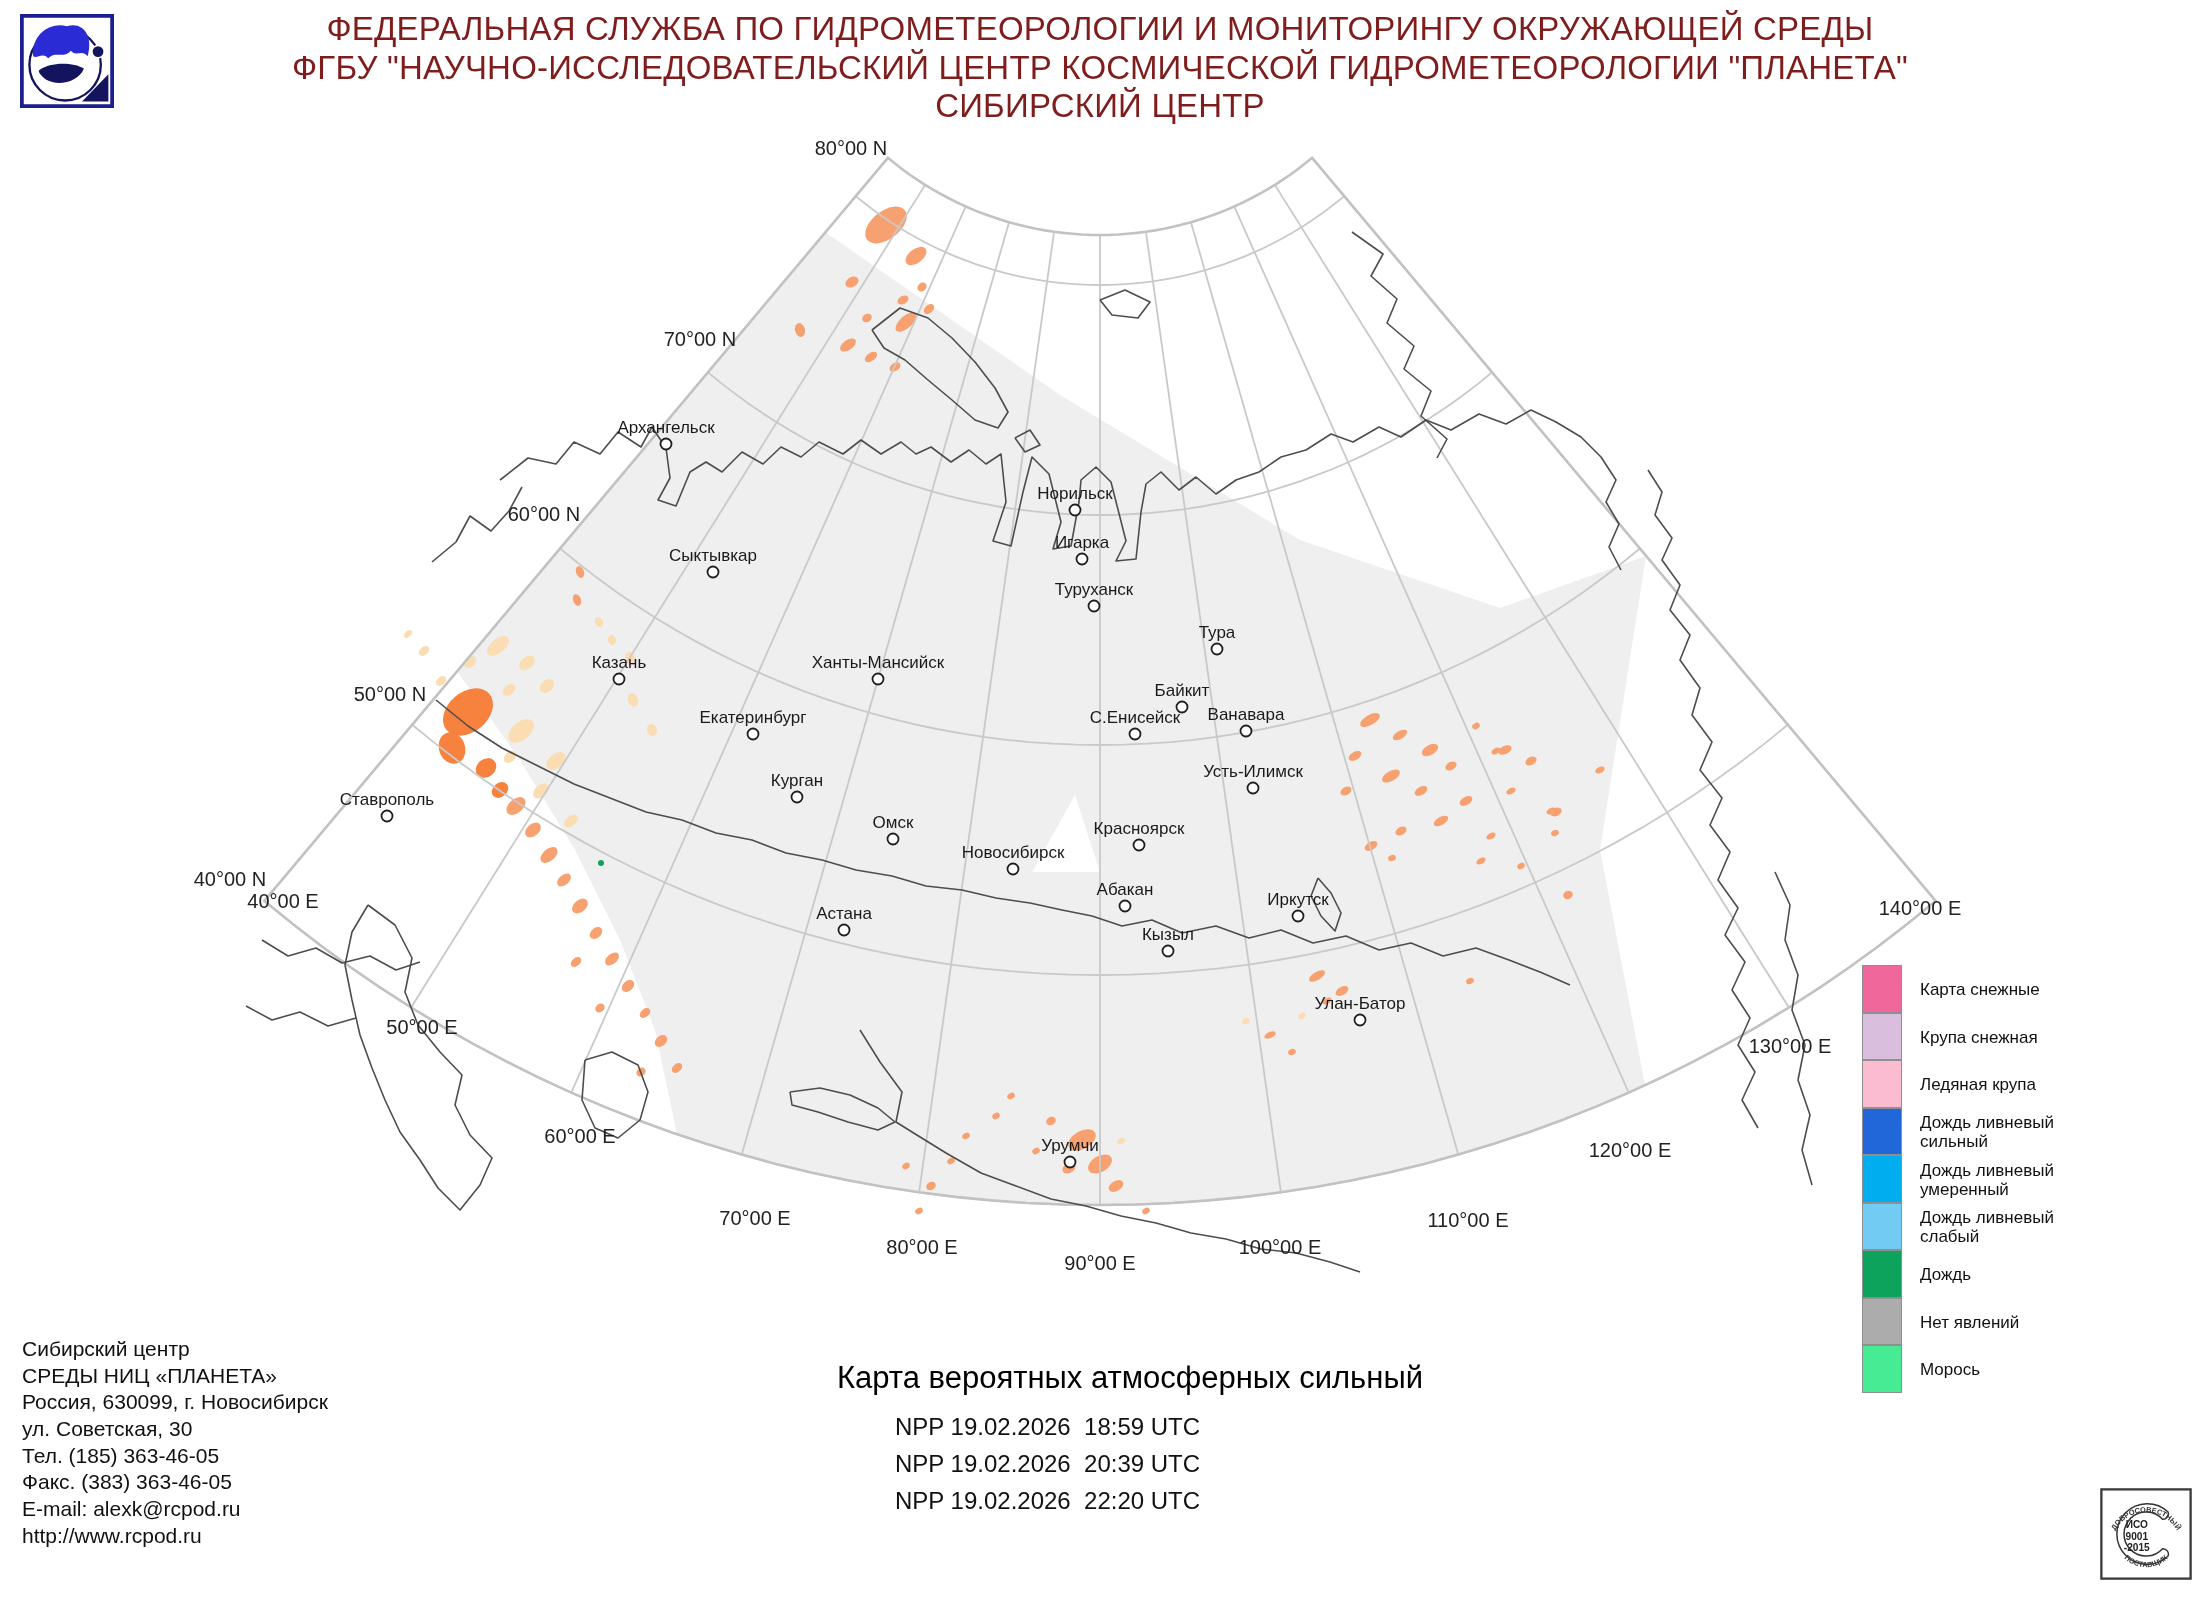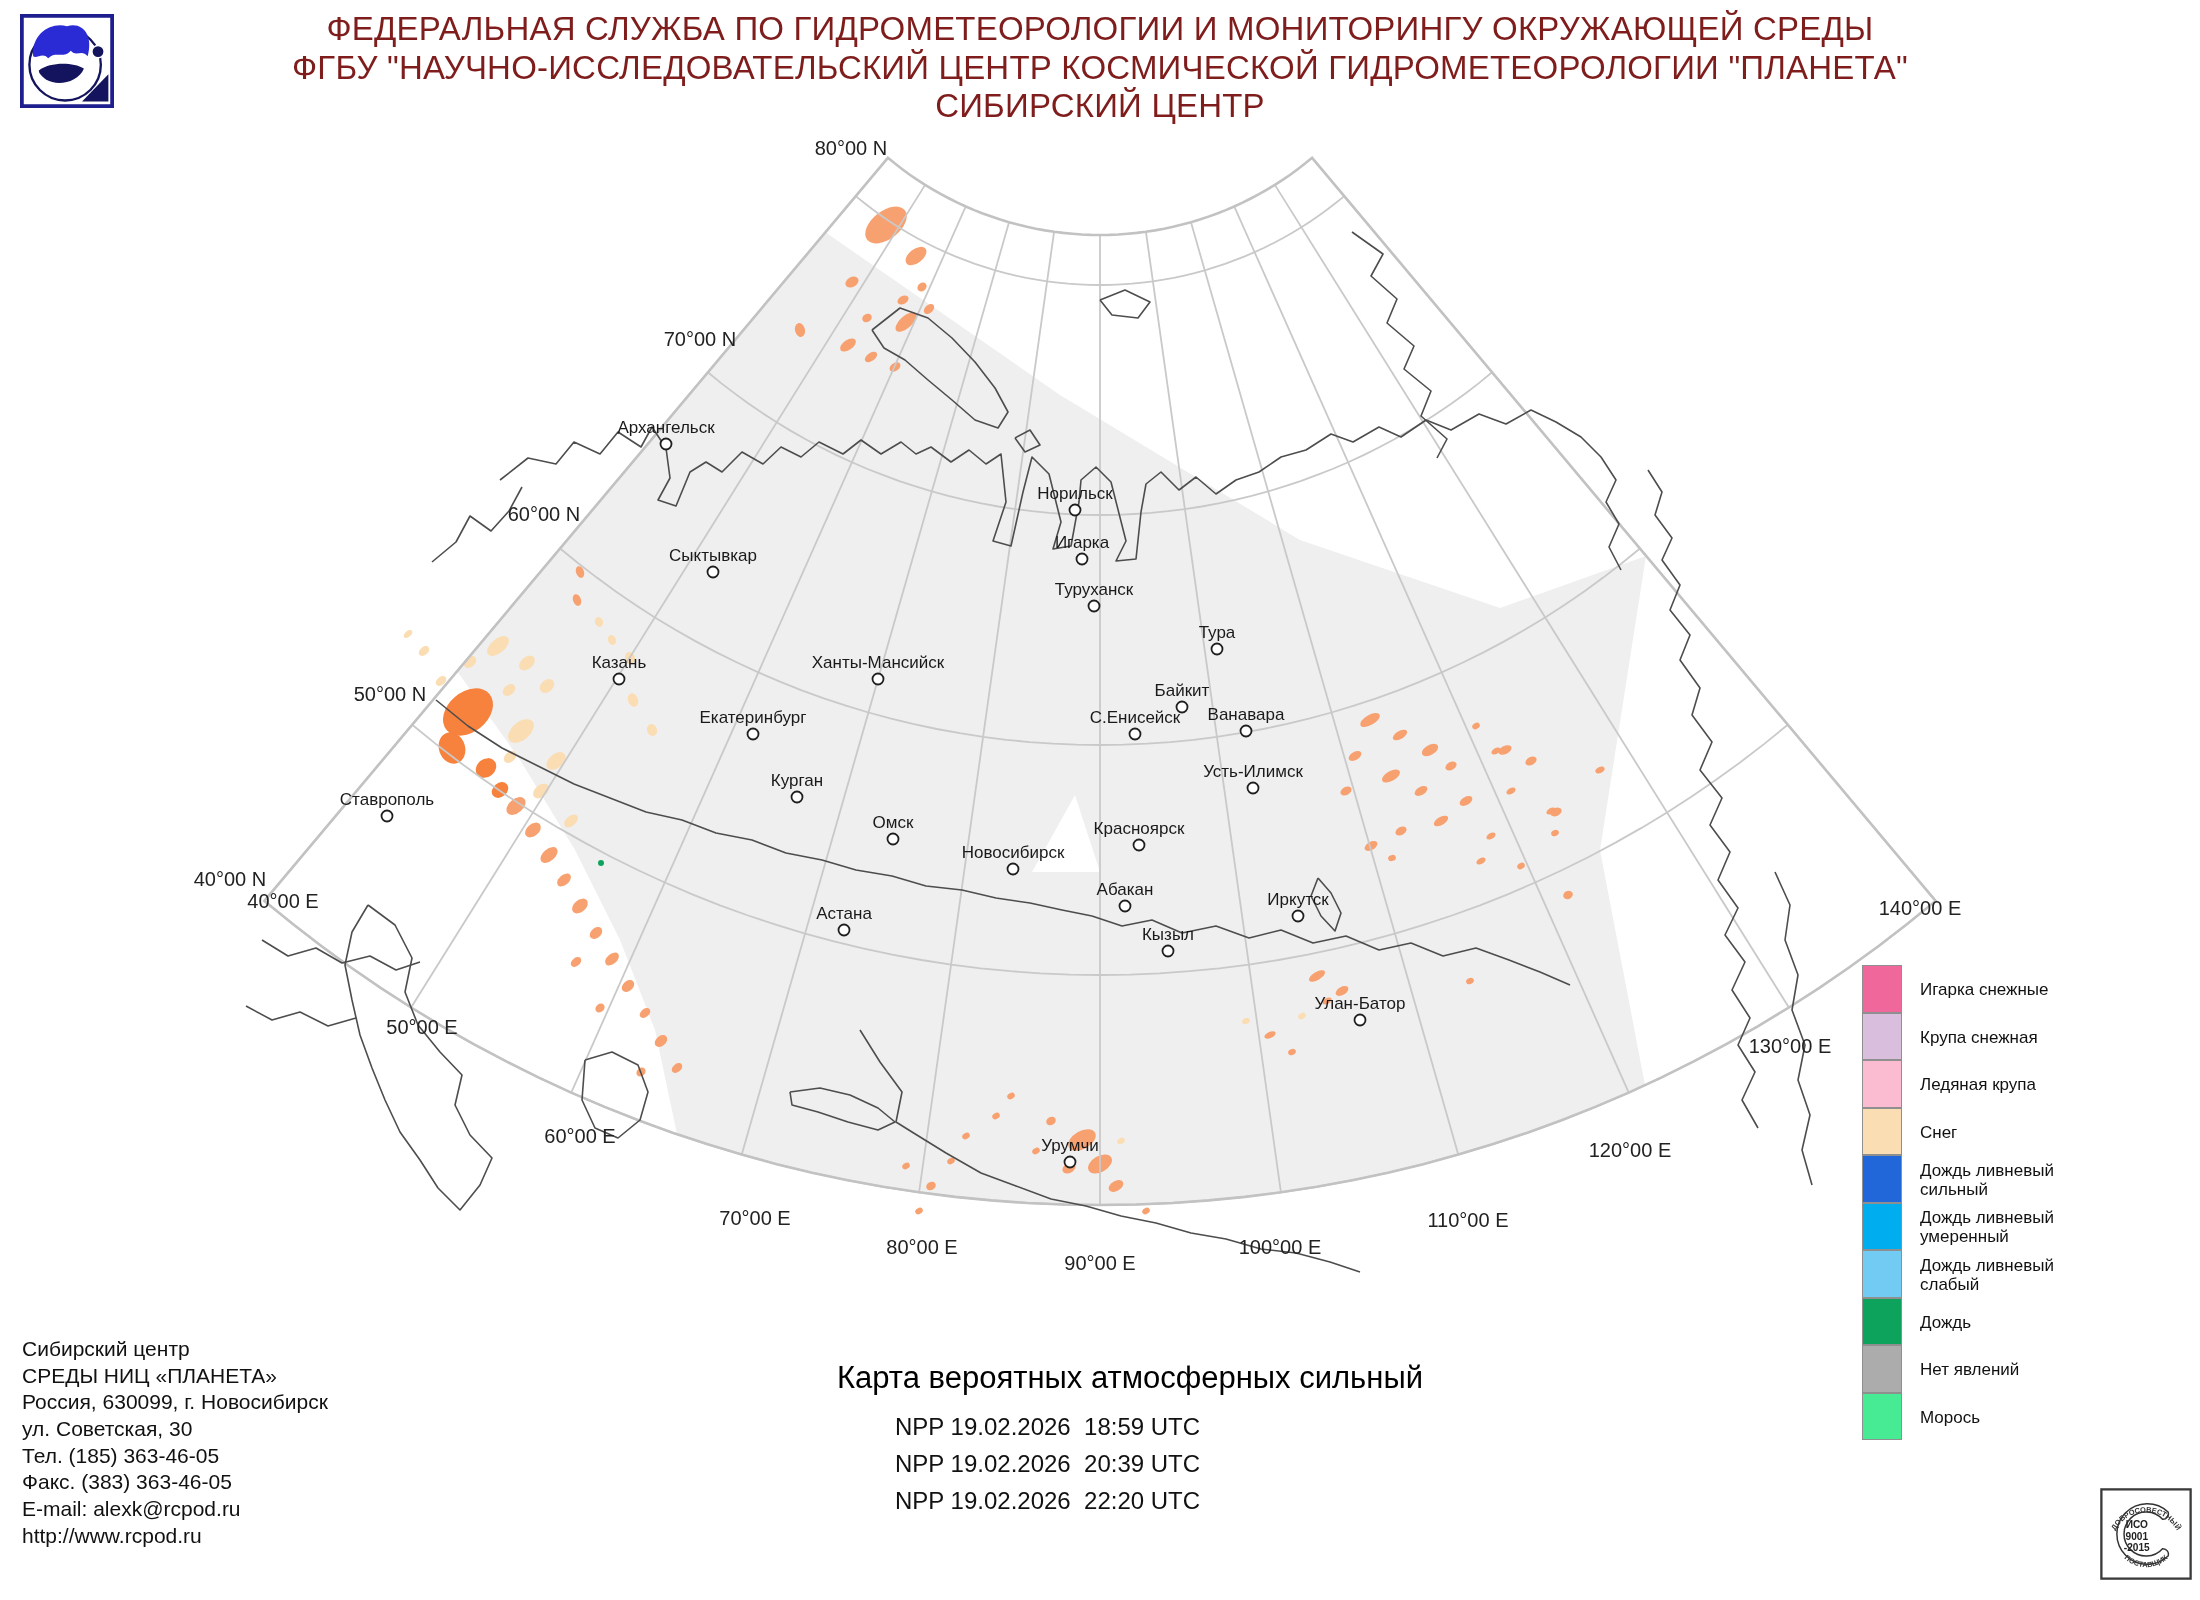--- a/index.html
+++ b/index.html
@@ -247,33 +247,29 @@
       <circle cx="1135" cy="734" r="5.5" fill="#fff" stroke="#1f1f1f" stroke-width="1.8"></circle>
       <text x="1135" y="723" font-size="17" fill="#1A1A1A" text-anchor="middle">С.Енисейск</text>
       <circle cx="1253" cy="788" r="5.5" fill="#fff" stroke="#1f1f1f" stroke-width="1.8"></circle>
       <text x="1253" y="777" font-size="17" fill="#1A1A1A" text-anchor="middle">Усть-Илимск</text>
     </g>
   </svg>
 
 <div id="legend">
     <div class="lgrow">
       <div class="lgsw" style="background: rgb(240, 103, 155);"></div>
-      <div class="lglb">Игарка снежные</div>
+      <div class="lglb">Карта снежные</div>
     </div>
     <div class="lgrow">
       <div class="lgsw" style="background: rgb(217, 190, 221);"></div>
       <div class="lglb">Крупа снежная</div>
     </div>
     <div class="lgrow">
       <div class="lgsw" style="background: rgb(251, 187, 208);"></div>
       <div class="lglb">Ледяная крупа</div>
-    </div>
-    <div class="lgrow">
-      <div class="lgsw" style="background: rgb(251, 221, 180);"></div>
-      <div class="lglb">Снег</div>
     </div>
     <div class="lgrow">
       <div class="lgsw" style="background: rgb(34, 103, 218);"></div>
       <div class="lglb">Дождь ливневый
 сильный</div>
     </div>
     <div class="lgrow">
       <div class="lgsw" style="background: rgb(0, 174, 239);"></div>
       <div class="lglb">Дождь ливневый
 умеренный</div>

